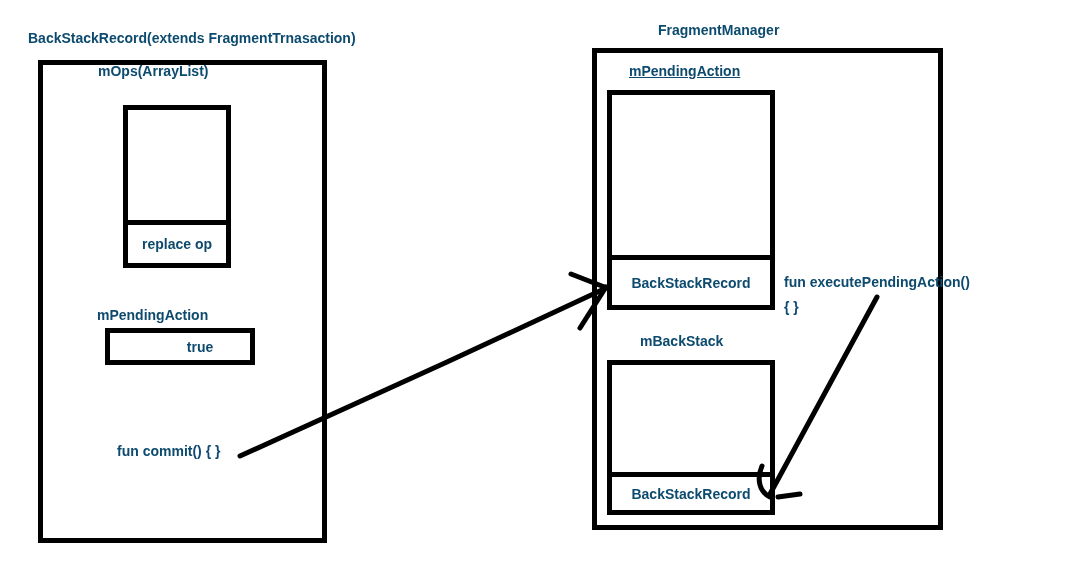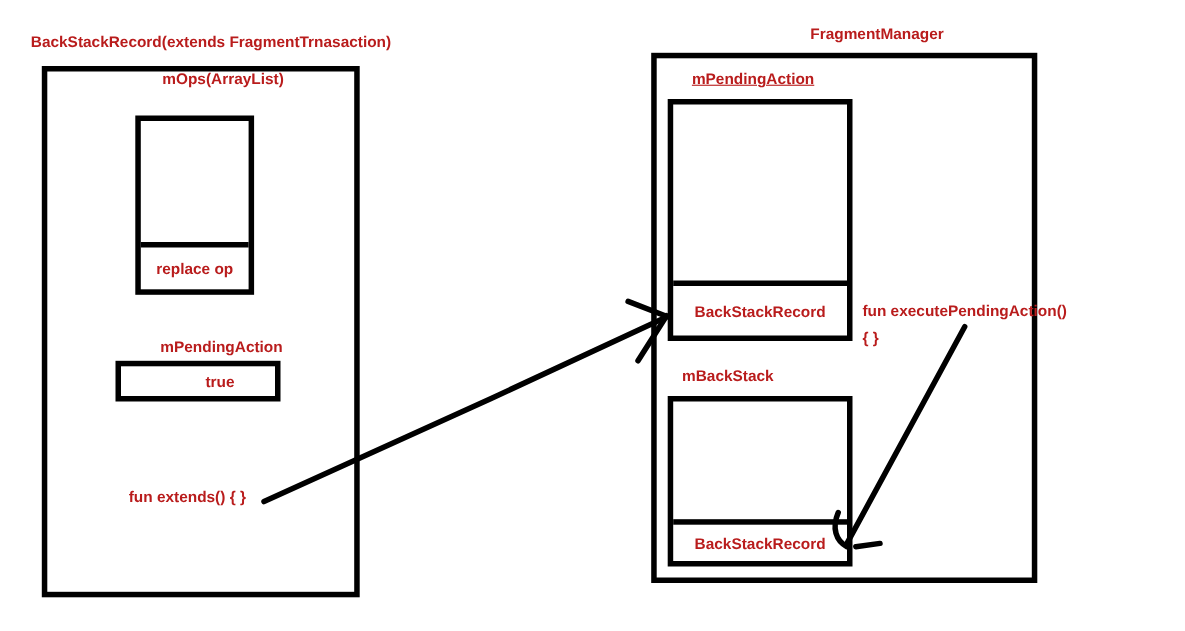--- a/index.html
+++ b/index.html
@@ -3,30 +3,30 @@
 <meta charset="utf-8">
 <style>
   html, body { margin: 0; padding: 0; background: #ffffff; }
   .stage {
     position: relative;
     width: 1077px;
     height: 574px;
     background: #ffffff;
     font-family: "Liberation Sans", sans-serif;
     font-weight: bold;
-    color: #b91c1c;
+    color: #0c4a6e;
     overflow: hidden;
   }
   .lbl {
     position: absolute;
     font-size: 14px;
     line-height: 16px;
     white-space: nowrap;
   }
-  .lbl.center { text-align: right; }
+  .lbl.center { text-align: left; }
   .box {
     position: absolute;
     box-sizing: border-box;
     border: 5px solid #000000;
     background: transparent;
   }
   .slotbox {
     position: absolute;
     box-sizing: border-box;
     border: 5px solid #000000;
@@ -75,38 +75,38 @@
 
   <div class="slotbox" style="left:123px; top:105px; width:108px; height:163px;">
     <div class="cell-empty"></div>
     <div class="cell-bottom" style="height:43px;">replace op</div>
   </div>
 
   <div class="lbl center" style="left:97px; top:307px; width:160px;">mPendingAction</div>
 
   <div class="valuebox" style="left:105px; top:328px; width:150px; height:37px;padding-left:40px;">true</div>
 
-  <div class="lbl" style="left:117px; top:443px;">fun extends() { }</div>
+  <div class="lbl" style="left:117px; top:443px;">fun commit() { }</div>
 
   <div class="lbl center" style="left:658px; top:22px; width:200px;">FragmentManager</div>
 
   <div class="box" style="left:592px; top:48px; width:351px; height:482px;"></div>
 
   <div class="lbl" style="left:629px; top:63px;text-decoration:underline;">mPendingAction</div>
 
   <div class="slotbox" style="left:607px; top:90px; width:168px; height:220px;">
     <div class="cell-empty"></div>
     <div class="cell-bottom" style="height:50px;">BackStackRecord</div>
   </div>
 
   <div class="lbl" style="left:784px; top:274px; z-index:6;">fun executePendingAction()</div>
 
   <div class="lbl" style="left:784px; top:299px;">{ }</div>
 
-  <div class="lbl" style="left:620px; top:333px;">mBackStack</div>
+  <div class="lbl" style="left:640px; top:333px;">mBackStack</div>
 
   <div class="slotbox" style="left:607px; top:360px; width:168px; height:155px;">
     <div class="cell-empty"></div>
     <div class="cell-bottom" style="height:38px;">BackStackRecord</div>
   </div>
 
   <svg class="arrows" viewBox="0 0 1077 574" xmlns="http://www.w3.org/2000/svg">
 
     <g stroke="#000000" stroke-width="5" stroke-linecap="round" fill="none">
       <path d="M240,456 L447,362 L604,289"></path>

